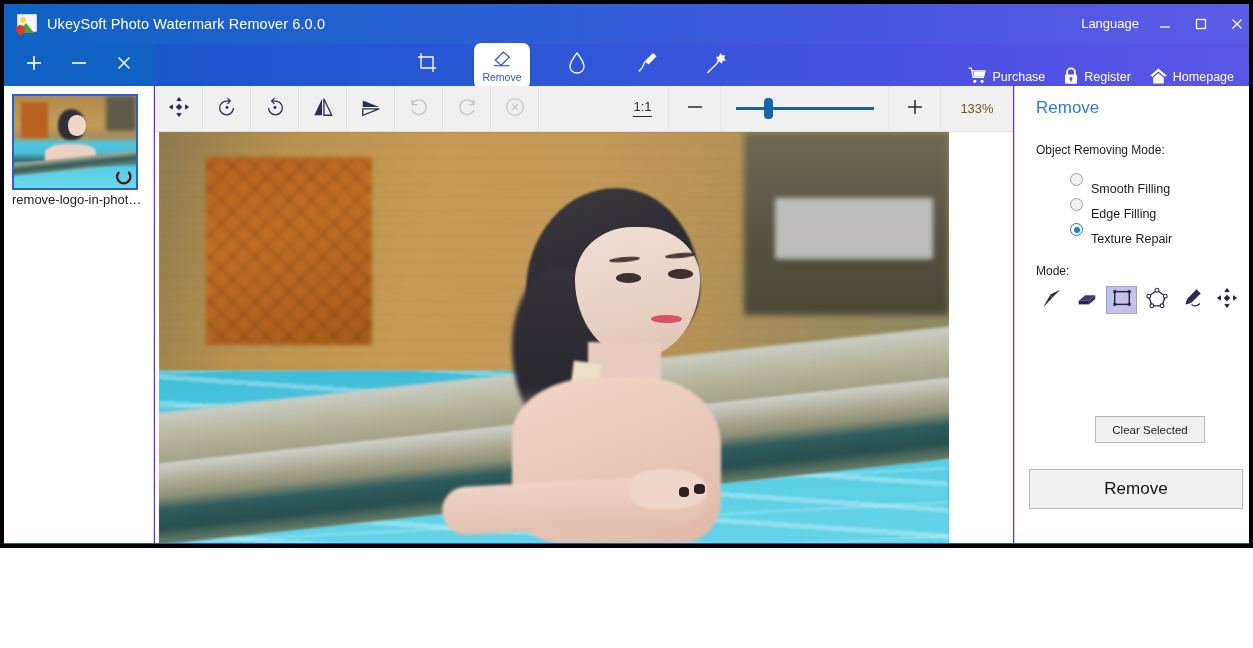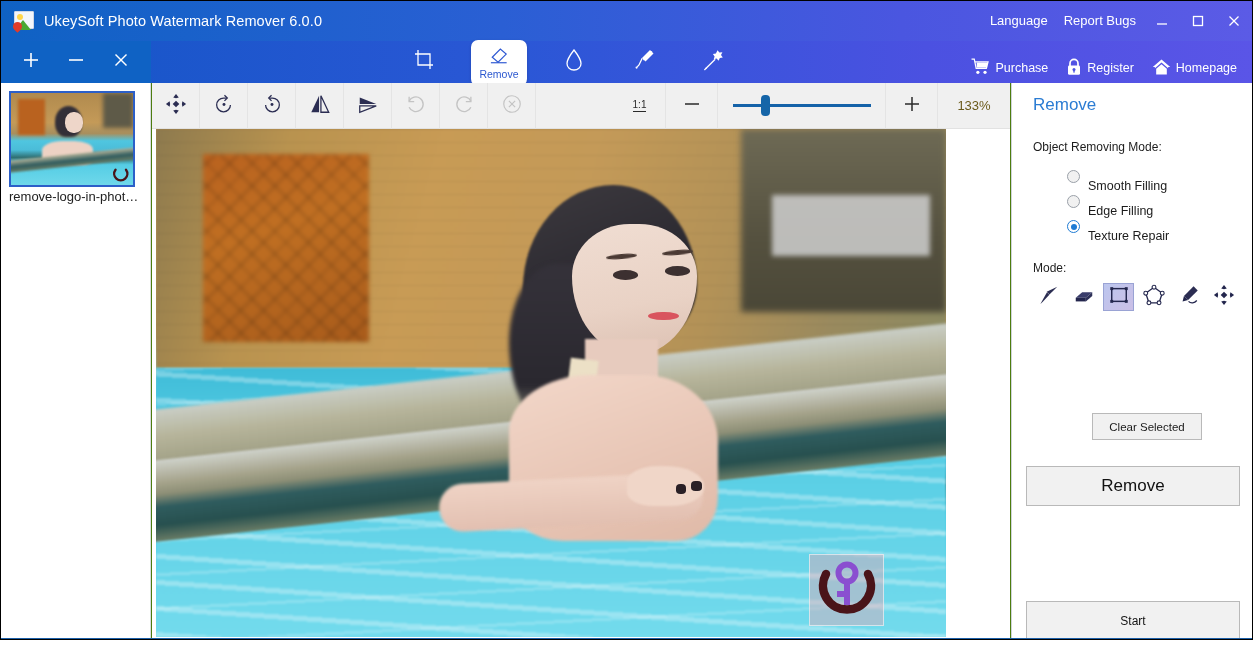--- a/index.html
+++ b/index.html
@@ -4,23 +4,23 @@
 <style>
   * { box-sizing: border-box; margin: 0; padding: 0; }
   html, body {
     width: 1253px; height: 648px;
     font-family: "Liberation Sans", sans-serif;
     overflow: hidden;
     background: #ffffff;
   }
   .app {
     position: relative;
-    width: 1253px; height: 640px;
-    background: #4d7c0f;
-    border: 1px solid #000000;
+    width: 1253px; height: 548px;
+    background: #6d28d9;
+    border: 4px solid #000000;
     overflow: hidden;
   }
 
   
   .titlebar {
     position: absolute; left: 0; top: 0; width: 1251px; height: 40px;
     background: linear-gradient(90deg, #0f62c4 0%, #2a5fd4 40%, #4a56e0 72%, #5b5be6 100%);
     display: flex; align-items: center;
   }
   .app-logo {
@@ -86,22 +86,22 @@
   }
   .ct-item.active {
     width: 56px; height: 46px; background: #ffffff; border-radius: 7px;
     flex-direction: column; gap: 1px; color: #2d57d2;
     box-shadow: 0 1px 3px rgba(0,0,0,.18);
     margin-top: 2px;
   }
   .ct-label { font-size: 10.5px; color: #2b57cf; line-height: 1; }
 
   .righttools {
-    position: absolute; right: 6px; top: 40px; height: 42px;
-    display: flex; align-items: flex-end;
+    position: absolute; right: 6px; top: 52px; height: 42px;
+    display: flex; align-items: center;
   }
   .rt-item {
     display: flex; align-items: center; gap: 5px; padding: 0 9px; height: 30px;
     color: #ffffff; font-size: 12.5px; cursor: pointer; white-space: nowrap;
   }
 
   
   .leftpanel {
     position: absolute; left: 0; top: 82px; width: 150px; height: 565px;
     background: #ffffff; border-right: 1px solid #d7dbe0;
@@ -123,21 +123,21 @@
     display: flex; align-items: center;
   }
   .cbtn {
     width: 48px; height: 46px; display: flex; align-items: center; justify-content: center;
     cursor: pointer; border-right: 1px solid #e4e4e4; color: #2b2d52;
   }
   .cbtn.disabled { color: #c4c4c4; cursor: default; }
   .cbtn.wide { width: 52px; }
   .cbtn.spacer { flex: 1; border-right: none; }
   .ratio {
-    font-size: 10px; color: #2a2a2a; border-bottom: 1.6px solid #2a2a2a;
+    font-size: 13px; color: #2a2a2a; border-bottom: 1.6px solid #2a2a2a;
     line-height: 1.1; padding-bottom: 1px;
   }
   .zoomslider {
     width: 168px; height: 46px; display: flex; align-items: center;
     justify-content: center; position: relative; cursor: pointer;
     border-right: 1px solid #e4e4e4;
   }
   .zs-track { width: 138px; height: 3px; background: #1562a8; position: relative; }
   .zs-thumb {
     position: absolute; left: 28px; top: -9px; width: 9px; height: 21px;
@@ -353,21 +353,20 @@
     <div class="app-logo">
       <div class="sheet"></div>
         <div class="sun"></div>
         <div class="hill"></div>
         <div class="drop"></div>
     </div>
     <div class="app-title">UkeySoft Photo Watermark Remover 6.0.0</div>
 
     <div class="tb-right">
       <div class="tb-link">Language</div>
-      <div class="tb-link">Report Bugs</div>
       <div class="winbtn">
         <span>
           <svg width="14" height="14" viewBox="0 0 14 14">
               <line x1="2" y1="10" x2="12" y2="10" stroke="#fff" stroke-width="1.3"></line>
             </svg>
         </span>
       </div>
       <div class="winbtn">
         <span>
           <svg width="14" height="14" viewBox="0 0 14 14">

